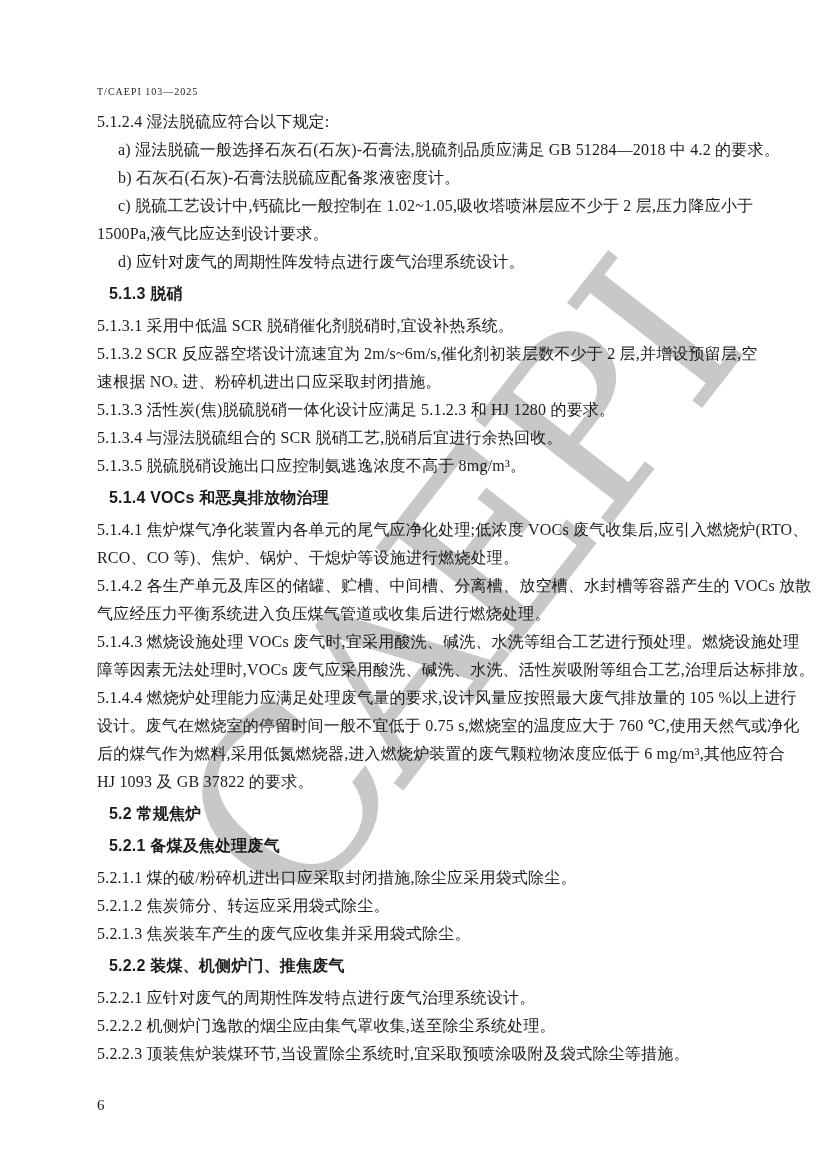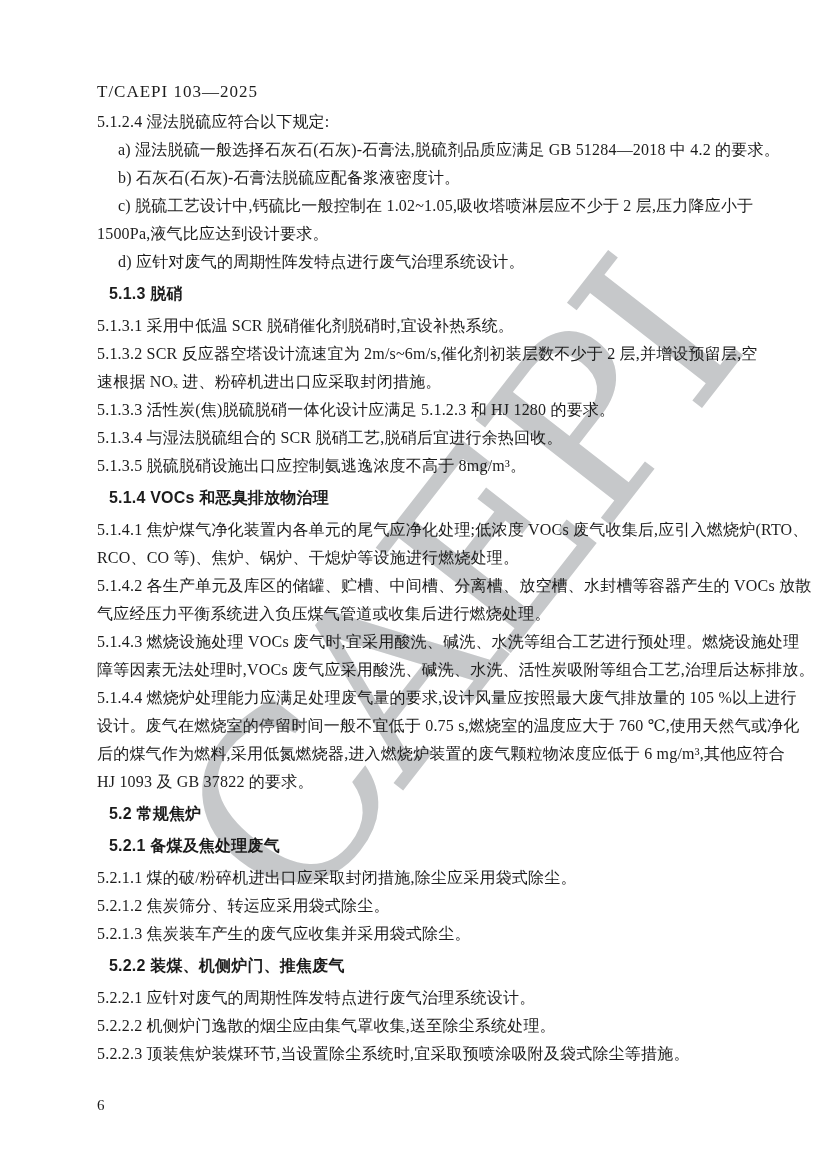--- a/index.html
+++ b/index.html
@@ -32,21 +32,21 @@
   .ln{
     height:28px;
     line-height:28px;
     font-size:16px;
     white-space:nowrap;
     letter-spacing:0.2px;
   }
   .ln.hdr{
     height:26px;
     line-height:20px;
-    font-size:17px;
+    font-size:10px;
     letter-spacing:1px;
   }
   .ln.h{
     font-weight:bold;
     font-family:"Liberation Sans","DejaVu Sans",sans-serif;
     font-size:16px;
     margin:4px 12px;
   }
   .ln.i1{ padding-left:21px; }
   .ln.pg{

